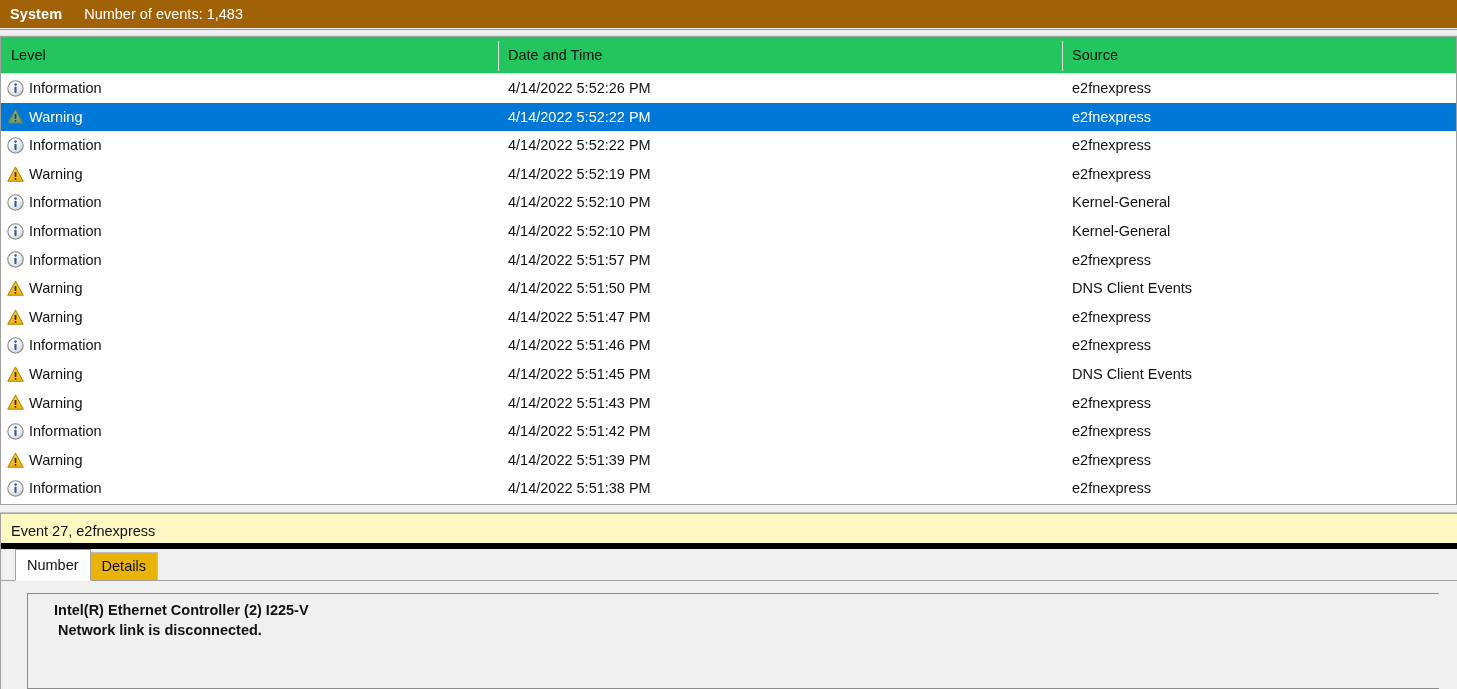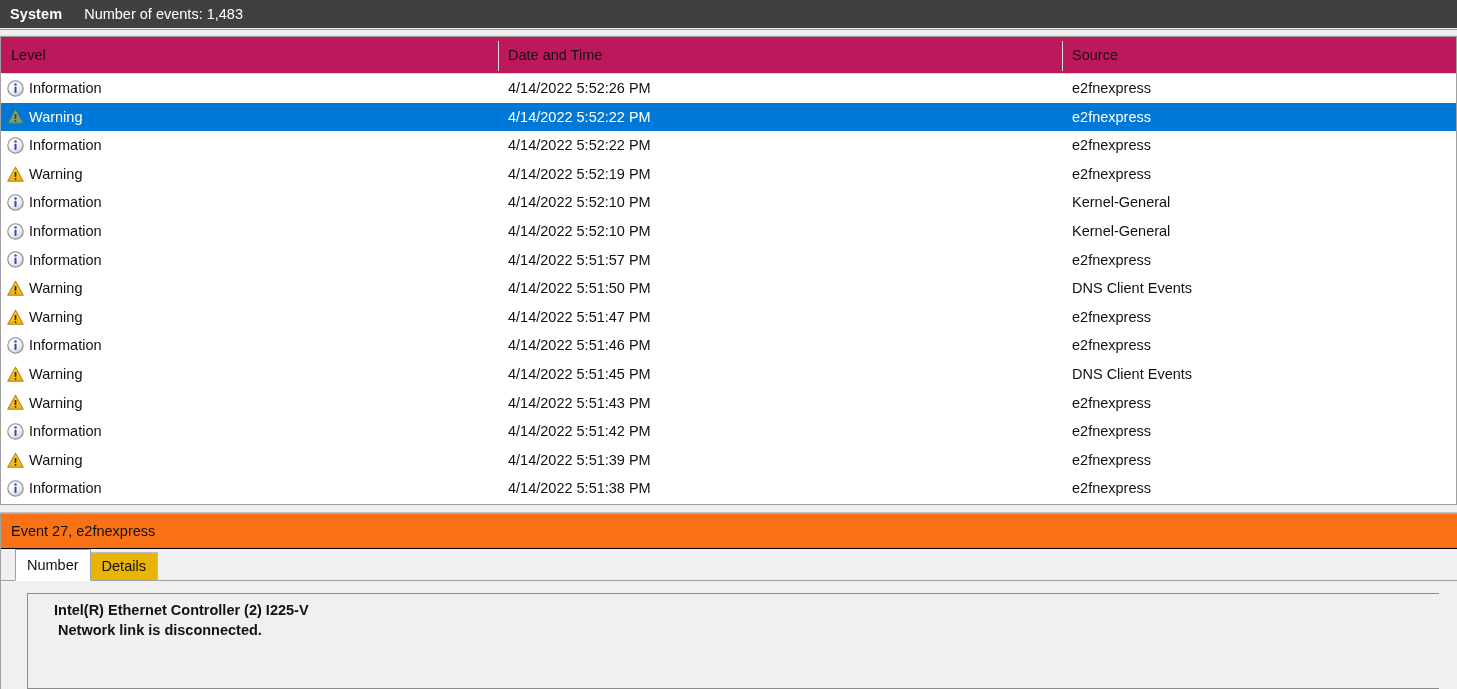--- a/index.html
+++ b/index.html
@@ -16,21 +16,21 @@
     color: #000000;
     -webkit-font-smoothing: antialiased;
   }
 
   
   .status-strip {
     position: absolute;
     left: 0; top: 0;
     width: 1457px;
     height: 28px;
-    background: #404040;
+    background: #a16207;
     color: #ffffff;
     display: flex;
     align-items: center;
     box-sizing: border-box;
     padding-left: 10px;
   }
   .status-strip .log-name {
     font-weight: bold;
     font-size: 14.5px;
     margin-right: 22px;
@@ -74,21 +74,21 @@
     border-left: 1px solid #a0a0a0;
     border-right: 1px solid #a0a0a0;
     border-bottom: 1px solid #a0a0a0;
     box-sizing: border-box;
     overflow: hidden;
   }
 
   .list-header {
     position: relative;
     height: 37px;
-    background: #be185d;
+    background: #22c55e;
     border-bottom: 1px solid #d8d8d8;
     box-sizing: border-box;
   }
   .hcell {
     position: absolute;
     top: 0;
     height: 36px;
     line-height: 36px;
     font-size: 14.5px;
     color: #121212;
@@ -178,23 +178,23 @@
     height: 176px;
     background: #f0f0f0;
     border-left: 1px solid #a0a0a0;
     border-top: 1px solid #a8a8a8;
     box-sizing: border-box;
     overflow: hidden;
   }
   .detail-title-bar {
     position: relative;
     height: 35px;
-    background: #f97316;
-    box-sizing: border-box;
-    border-bottom: 1px solid #000000;
+    background: #fef9c3;
+    box-sizing: border-box;
+    border-bottom: 6px solid #000000;
   }
   .detail-title {
     position: absolute;
     left: 10px; top: 0;
     height: 34px; line-height: 34px;
     font-size: 14.5px;
     color: #111111;
     white-space: nowrap;
   }
 

